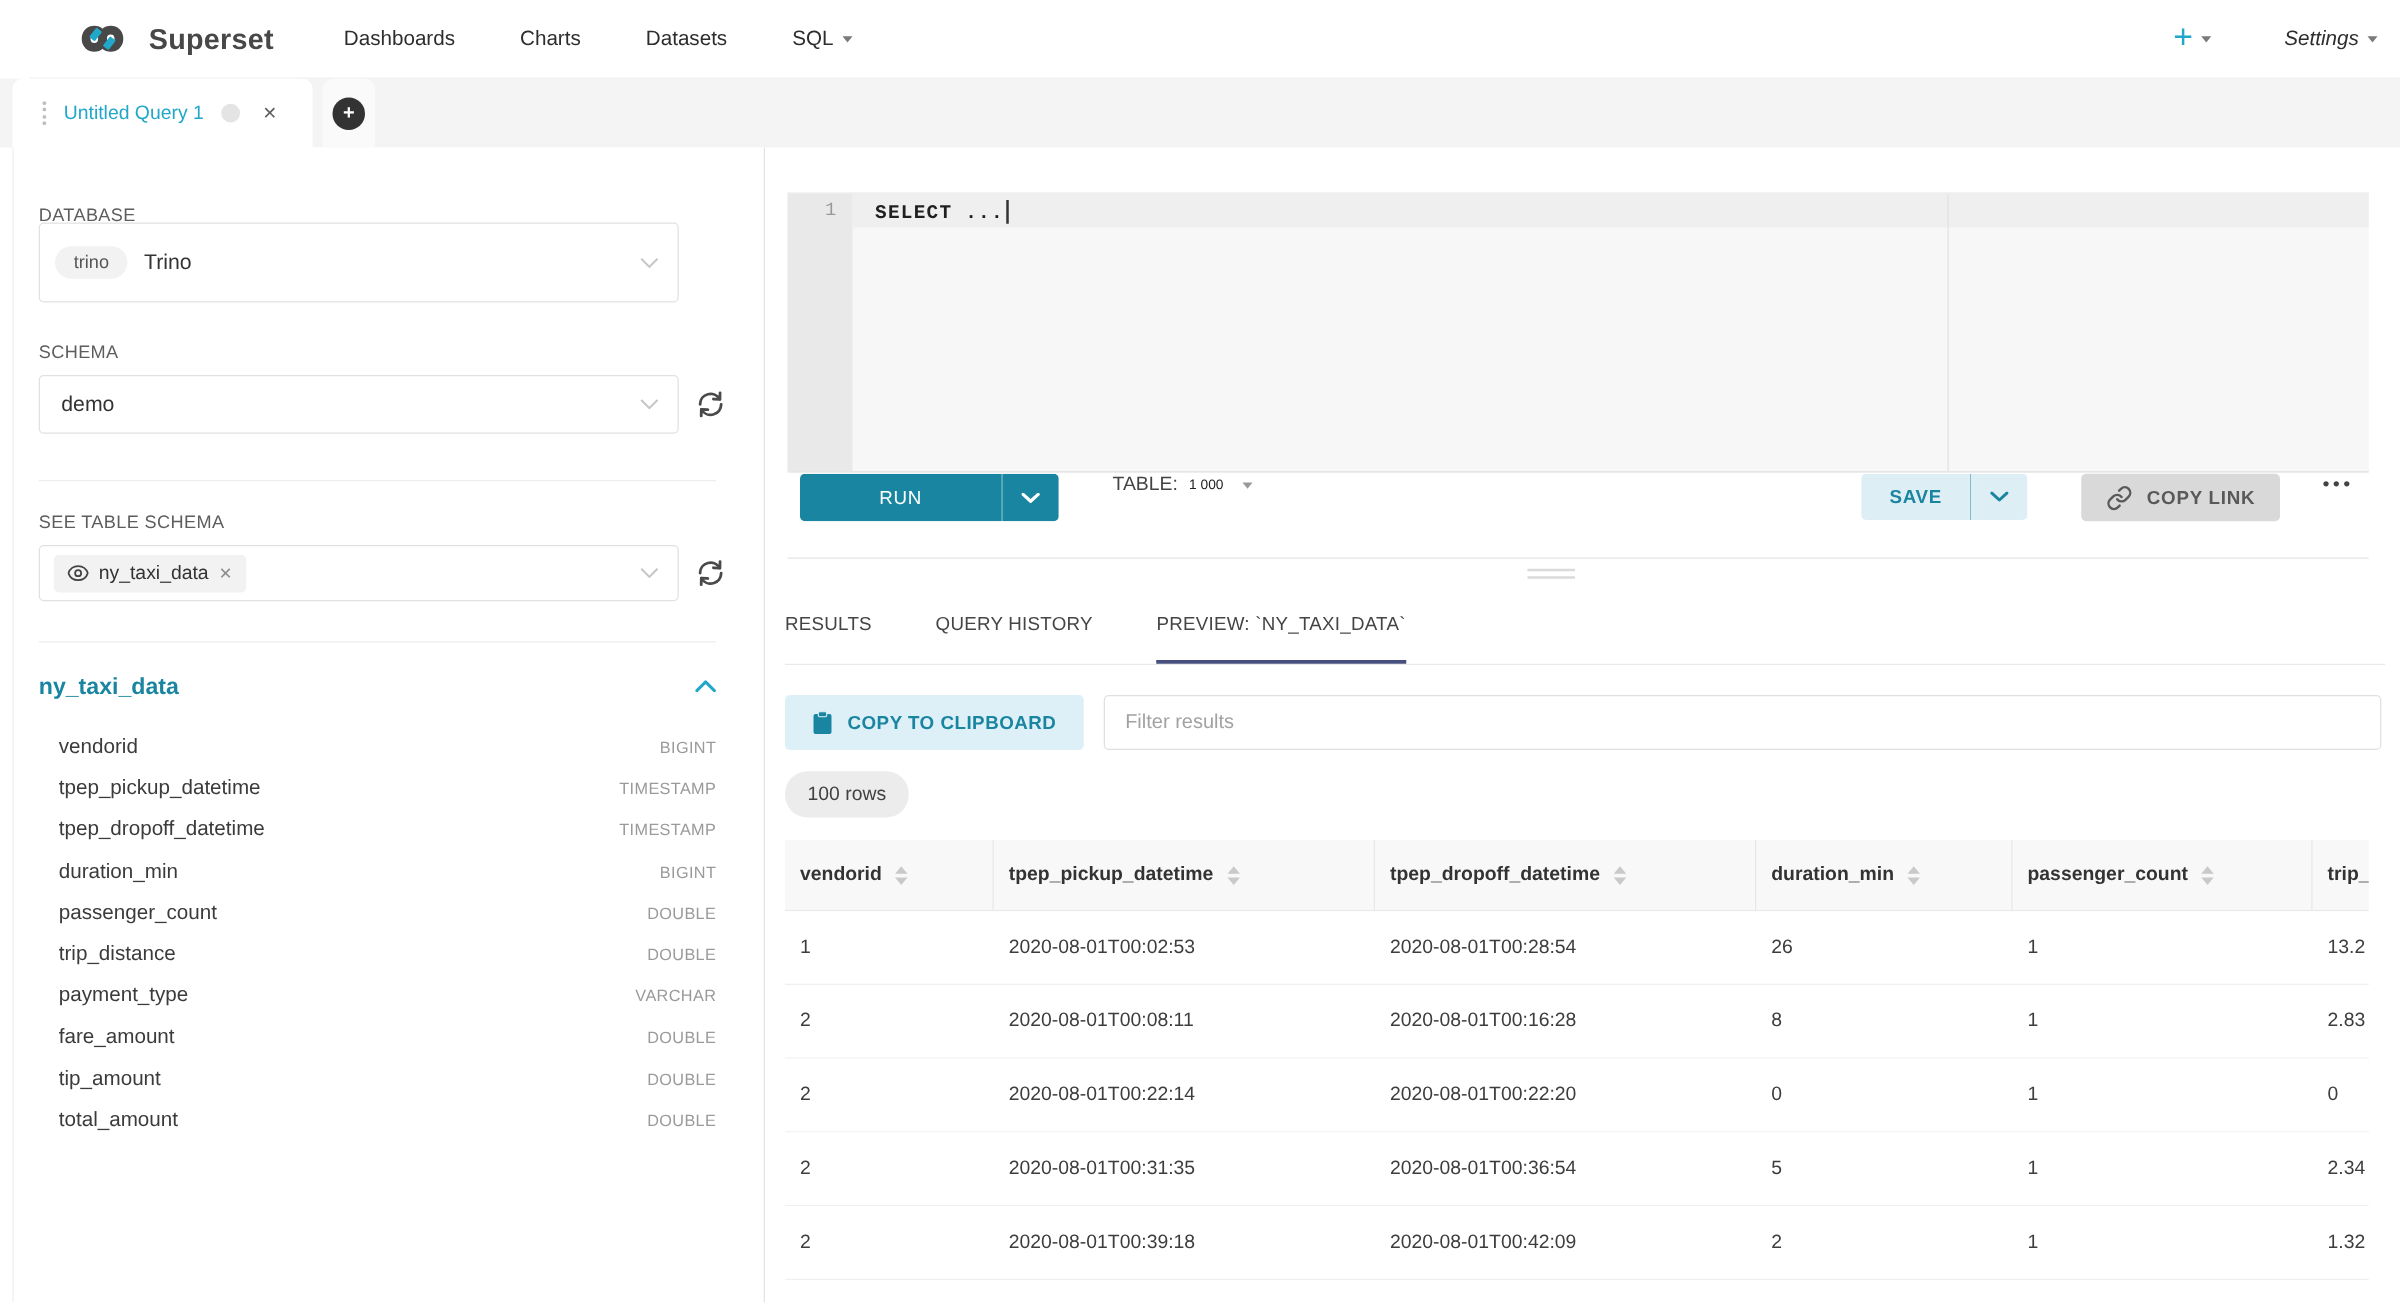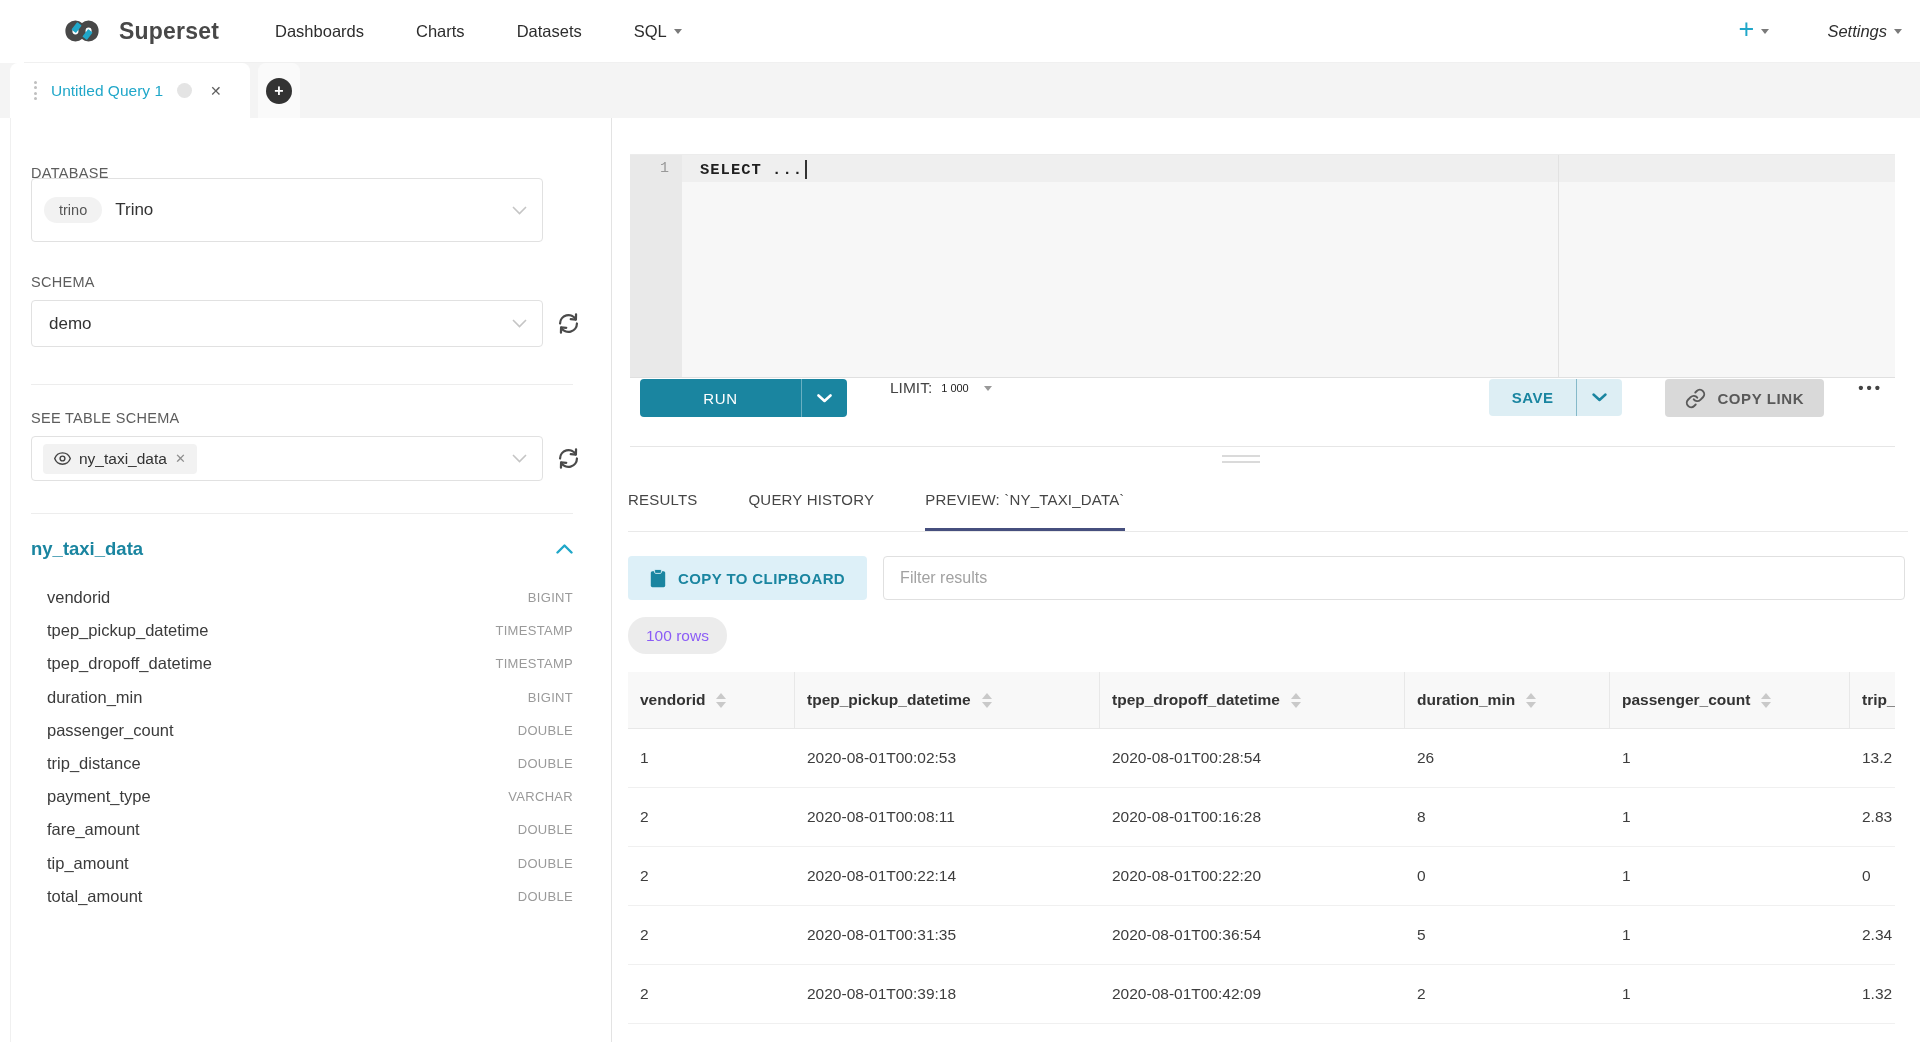--- a/index.html
+++ b/index.html
@@ -101,21 +101,21 @@
   .stab.active { padding-bottom:20px; border-bottom:3px solid #464f7e; }
   .controls { position:absolute; left:628px; top:556px; width:1277px; display:flex; }
   .copyclip-btn { height:44px; background:#ddf0f8; border-radius:4px; padding:0 22px;
     display:flex; align-items:center; gap:12px; cursor:pointer; }
   .copyclip-btn span { color:#1a85a0; font-size:15px; font-weight:bold; letter-spacing:.4px; }
   .filter-input { margin-left:16px; flex:1; height:44px; border:1px solid #e0e0e0; border-radius:4px;
     padding-left:16px; font-size:16px; color:#333; outline:none;
     font-family:"Liberation Sans","DejaVu Sans",sans-serif; }
   .filter-input::placeholder { color:#a2a2a2; }
   .rows-badge { position:absolute; left:628px; top:617px; height:37px; background:#ececec; border-radius:18px;
-    padding:0 18px; display:flex; align-items:center; font-size:15.5px; color:#8b5cf6; }
+    padding:0 18px; display:flex; align-items:center; font-size:15.5px; color:#404040; }
 
   
   .grid { position:absolute; left:628px; top:672px; width:1267px; height:370px; overflow:hidden; }
   .grid-header { display:flex; height:57px; background:#f8f8f8; border-bottom:1px solid #e8e8e8; width:1467px; }
   .gh-cell { display:flex; align-items:center; padding-left:12px; border-right:1px solid #e8e8e8;
     font-size:15.5px; font-weight:bold; color:#333; flex:none; cursor:pointer; }
   .sort { display:inline-flex; flex-direction:column; gap:3px; margin-left:11px; }
   .sort i.up { width:0; height:0; border-left:5px solid transparent; border-right:5px solid transparent;
     border-bottom:6px solid #c9c9c9; }
   .sort i.dn { width:0; height:0; border-left:5px solid transparent; border-right:5px solid transparent;
@@ -292,21 +292,21 @@
   <div class="toolbar">
     <div class="run-btn">
       <span class="run-main">RUN</span>
       <span class="run-caret">
         <svg width="15" height="9" viewBox="0 0 15 9">
           <polyline points="1.5,1.5 7.5,7 13.5,1.5" fill="none" stroke="#fff" stroke-width="2.6" stroke-linecap="round" stroke-linejoin="round"></polyline>
         </svg>
       </span>
     </div>
     <div class="limit">
-      <span class="limit-label">LIMIT:</span>
+      <span class="limit-label">TABLE:</span>
       <span class="limit-value">1 000</span>
       <i class="caret"></i>
     </div>
     <div class="save-btn">
       <span class="save-main">SAVE</span>
       <span class="save-caret">
         <svg width="15" height="9" viewBox="0 0 15 9">
           <polyline points="1.5,1.5 7.5,7 13.5,1.5" fill="none" stroke="#1a85a0" stroke-width="2.4" stroke-linecap="round" stroke-linejoin="round"></polyline>
         </svg>
       </span>

